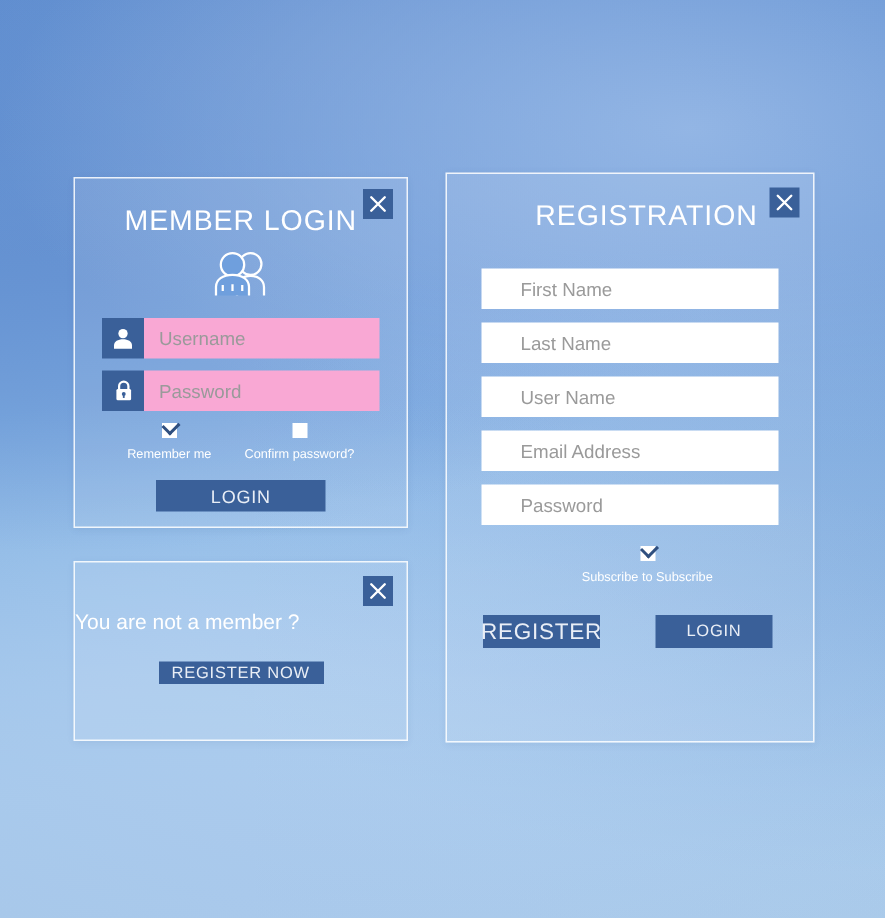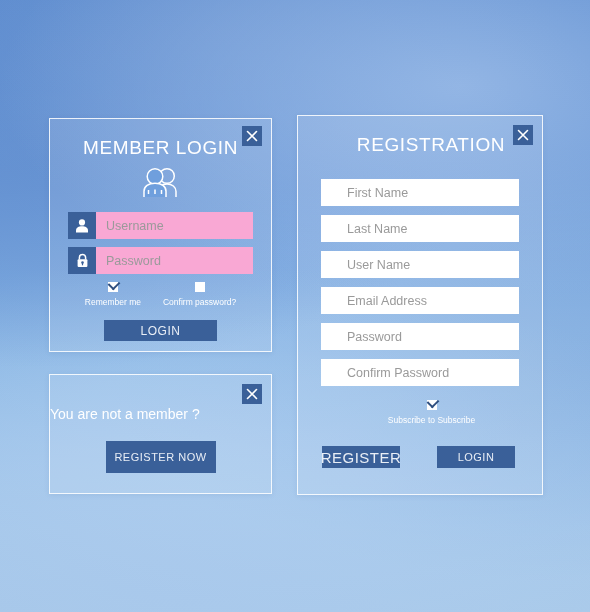--- a/index.html
+++ b/index.html
@@ -174,21 +174,21 @@
   }
   #login-btn-wrap { display: flex; justify-content: center; margin-top: 13px; }
   #login-button { width: 113px; height: 21px; }
 
   #notmember-text {
     color: #ffffff;
     font-size: 14px;
     padding-top: 31px;
   }
   #notmember-btn-wrap { display: flex; justify-content: center; margin-top: 19px; }
-  #register-now-button { width: 110px; height: 32px; font-size: 11px; }
+  #register-now-button { width: 110px; height: 15px; font-size: 11px; }
 
   
   #register-fields { margin-top: 23px; }
   .reg-input {
     display: block;
     width: 198px;
     height: 27px;
     margin: 0 auto 9px auto;
     border: none;
     outline: none;
@@ -304,21 +304,20 @@
   </button>
 
   <h1 class="panel-title" id="register-title">REGISTRATION</h1>
 
   <div id="register-fields">
     <input class="reg-input" type="text" placeholder="First Name" style="">
     <input class="reg-input" type="text" placeholder="Last Name" style="">
     <input class="reg-input" type="text" placeholder="User Name" style="">
     <input class="reg-input" type="text" placeholder="Email Address" style="">
     <input class="reg-input" type="text" placeholder="Password" style="">
-    <input class="reg-input" type="text" placeholder="Confirm Password" style="">
   </div>
 
   <div id="register-check-row">
     <label class="checkline">
       <span class="cb checked"></span>
       <span>Subscribe to Subscribe</span>
     </label>
   </div>
 
   <div id="register-buttons">

